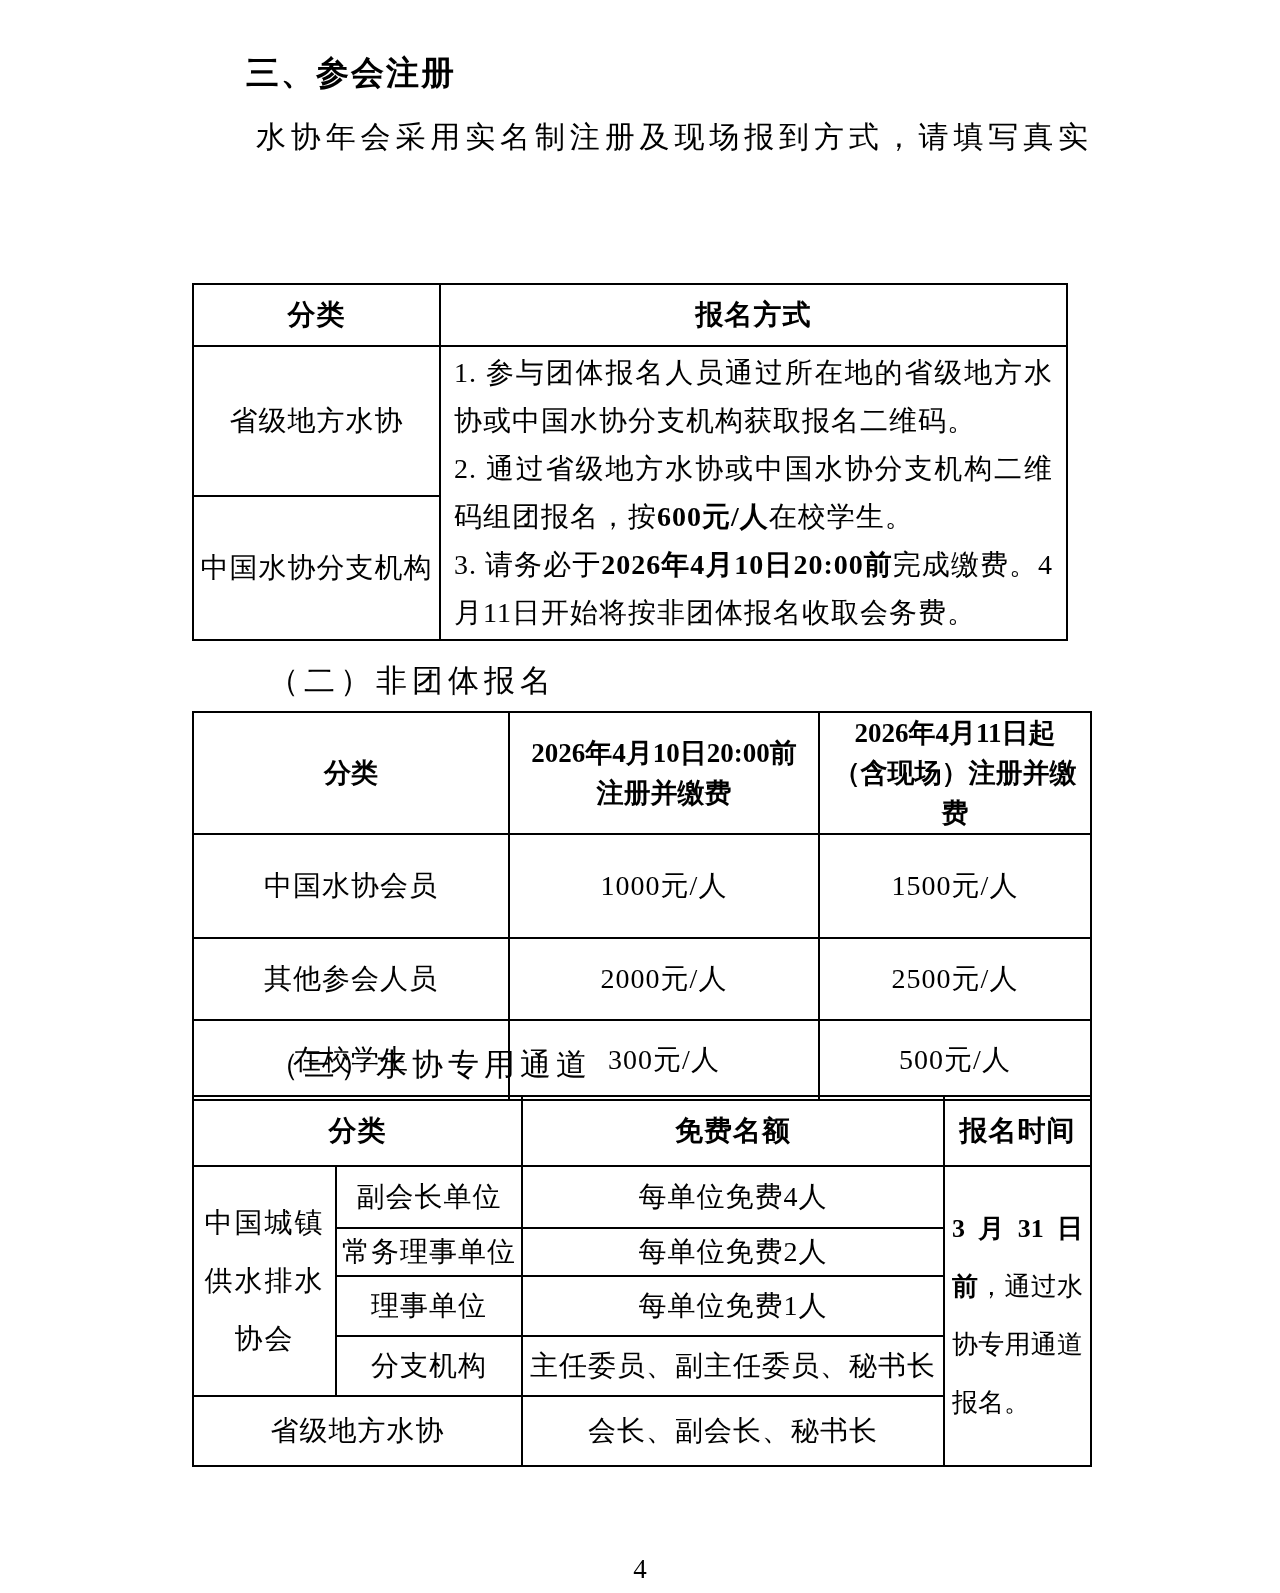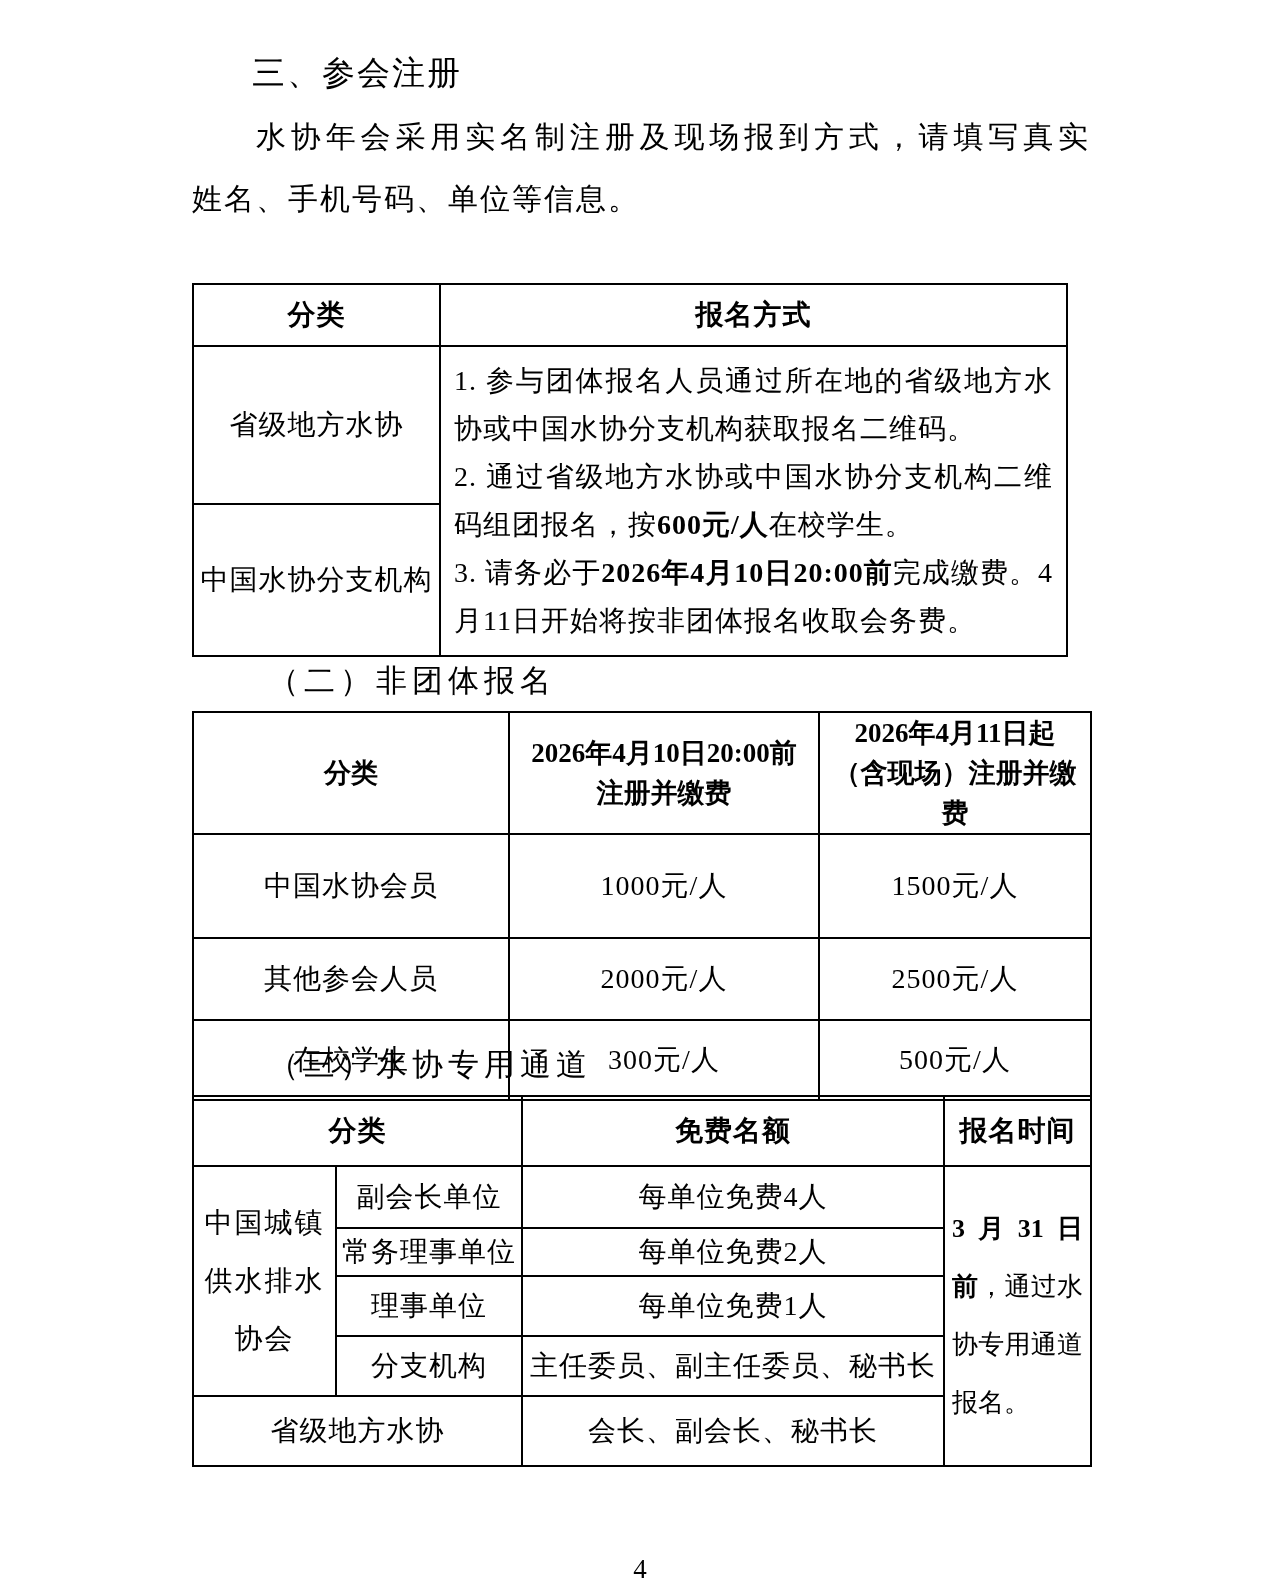--- a/index.html
+++ b/index.html
@@ -25,24 +25,24 @@
     position:absolute;
     left:192px;
     top:0;
     width:898px;
     height:100%;
   }
   
   .doc-title{
     position:absolute;
     top:54px;
-    left:60px;
+    left:54px;
     margin:0;
     font-family:"Liberation Sans","DejaVu Sans",sans-serif;
-    font-weight:normal;
+    font-weight:bold;
     font-size:33px;
     line-height:38px;
     letter-spacing:2px;
   }
   .section-title{
     position:absolute;
     left:76px;
     margin:0;
     font-size:31px;
     line-height:34px;
@@ -86,21 +86,21 @@
     padding:0;
     letter-spacing:1px;
     overflow:hidden;
   }
   td.th{font-weight:bold;}
   .b{font-weight:bold;}
   
   #table1{top:283px;width:874px;}
   #table1 .methods{
     text-align:left;
-    padding:10px 13px;
+    padding:2px 13px;
     margin-left:16px;
   }
   #table1 .methods p{
     margin:0;
     line-height:48px;
     text-align:justify;
     letter-spacing:1px;
   }
   
   #table2{top:711px;width:898px;}
@@ -137,21 +137,20 @@
 </head>
 <body>
 
 <div class="page">
   <div class="content">
 
     <h1 class="doc-title">三、参会注册</h1>
 
     <div class="intro">
       <div class="l1">水协年会采用实名制注册及现场报到方式，请填写真实</div>
-      <div class="l2">姓名、手机号码、单位等信息。</div>
     </div>
 
 
     <table id="table1">
       <colgroup>
           <col style="width:247px">
           <col style="width:627px">
         </colgroup>
       <tbody>
           <tr style="height:62px;">

